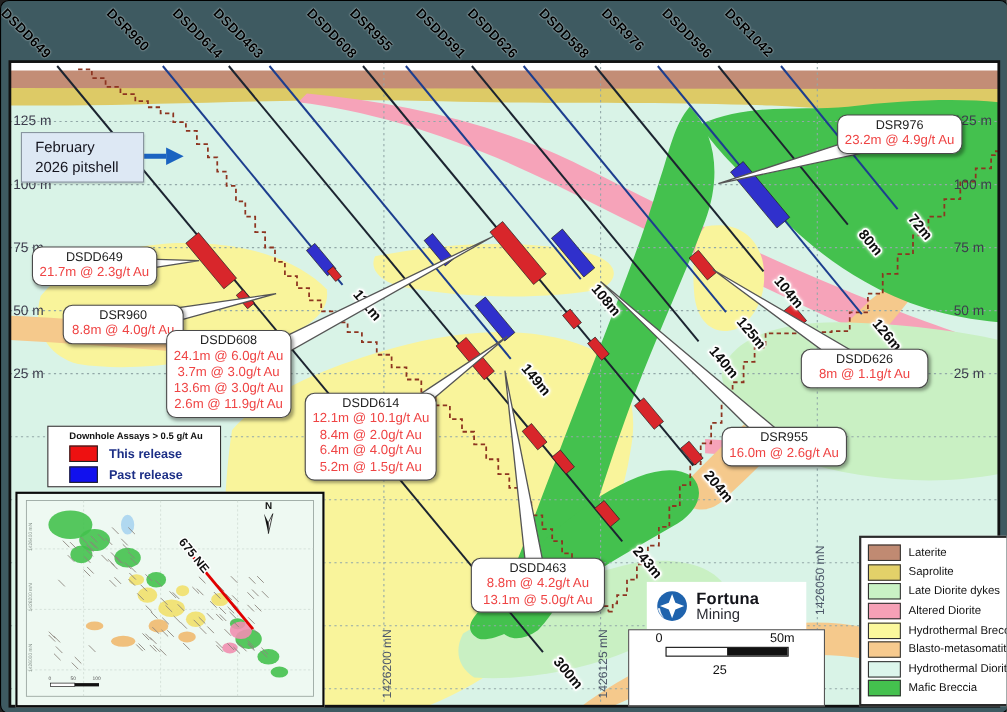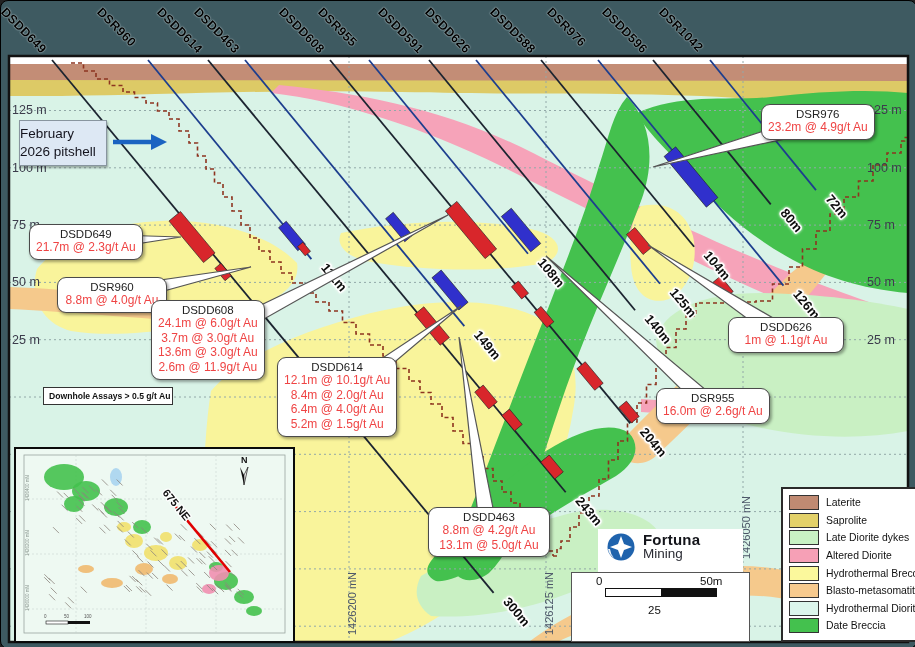--- a/index.html
+++ b/index.html
@@ -6,33 +6,33 @@
   #fig{position:relative;width:915px;height:647px;background:#3e5a61;border-radius:8px;overflow:hidden;border:1px solid #000;}
   #mainsvg{position:absolute;left:0;top:0;}
   .toplabel{position:absolute;font-weight:bold;font-size:12.5px;color:#000;white-space:nowrap;
     transform:rotate(45deg);transform-origin:0 0;letter-spacing:.3px;
     text-shadow:0 0 2px rgba(210,225,228,.7),0 0 1px rgba(210,225,228,.9);}
   .callout{position:absolute;background:#fff;border:1.6px solid #4a4a4a;border-radius:9px;
     padding:3px 6px 4px 6px;text-align:center;box-shadow:1.5px 2px 3px rgba(0,0,0,.35);}
   .callout .ct{font-size:11.5px;color:#222;}
   .callout .cl{font-size:12px;font-weight:normal;color:#ef4444;line-height:1.22;white-space:nowrap;}
   #febbox{position:absolute;background:#dde8f4;border:1.2px solid #88959f;box-shadow:1px 1.5px 2px rgba(0,0,0,.3);
-    padding:4px 0;font-size:13.5px;color:#14141e;line-height:1.35;}
+    padding:4px 12px;font-size:13.5px;color:#14141e;line-height:1.35;}
   .elab{position:absolute;font-size:12.5px;color:#3c3c4c;white-space:nowrap;}
   .mnlab{position:absolute;font-size:11px;color:#4c5668;white-space:nowrap;transform:rotate(-90deg);transform-origin:0 0;}
-  #assaylegend{position:absolute;background:#fff;border:1.6px solid #333;padding:3px 5px;}
+  #assaylegend{position:absolute;background:#fff;border:1.6px solid #333;padding:3px 19px;}
   #assaylegend .alt{font-size:8.6px;font-weight:bold;color:#111;white-space:nowrap;}
   .alrow{display:flex;align-items:center;margin-top:4px;}
   .alsw{width:24px;height:13px;margin-right:10px;border:.5px solid #222;}
   .alrow span{font-size:11.5px;font-weight:bold;color:#1c2f86;}
   #geolegend{position:absolute;background:#fff;border:2px solid #2a2a2a;padding:5px 6px;}
   .glrow{display:flex;align-items:center;height:17.6px;}
   .glsw{width:28px;height:13px;border:1px solid #333;margin-right:7px;flex:0 0 auto;}
   .glrow span{font-size:10.4px;color:#111;white-space:nowrap;}
-  #logobox{position:absolute;background:#fff;display:flex;padding:3px 8px;margin-left:10px;}
+  #logobox{position:absolute;background:#fff;display:flex;align-items:center;padding:3px 8px;}
   #logotext{margin-left:7px;line-height:1.0;}
   #logotext .l1{font-size:15px;font-weight:bold;color:#13141a;letter-spacing:.2px;}
   #logotext .l2{font-size:13.5px;color:#2a2b33;}
   #scalebox{position:absolute;background:#fff;border:1px solid #555;text-align:center;padding-top:2px;}
   #scalebox .ticks{position:relative;height:13px;font-size:11.5px;color:#111;}
   #scalebox .ticks b{position:absolute;font-weight:normal;}
   #sbar{position:relative;margin:0 auto;width:110px;height:7px;border:1px solid #111;background:#fff;}
   #sbar div{position:absolute;right:0;top:0;width:50%;height:100%;background:#111;}
   #scalebox .info{font-size:11px;color:#111;line-height:1.3;margin-top:2px;}
   #inset{position:absolute;border:2px solid #0a0a0a;background:#edf8f1;}
@@ -220,30 +220,40 @@
         <div class="ct">DSDD463</div>
         <div class="cl">8.8m @ 4.2g/t Au</div>
         <div class="cl">13.1m @ 5.0g/t Au</div>
       </div>
       <div class="callout" style="left: 760px; top: 103px; min-width: 98px;">
         <div class="ct">DSR976</div>
         <div class="cl">23.2m @ 4.9g/t Au</div>
       </div>
       <div class="callout" style="left: 727px; top: 316px; min-width: 102px;">
         <div class="ct">DSDD626</div>
-        <div class="cl">1m @ 1.1g/t Au</div>
+        <div class="cl">8m @ 1.1g/t Au</div>
       </div>
       <div class="callout" style="left: 655px; top: 387px; min-width: 98px;">
         <div class="ct">DSR955</div>
         <div class="cl">16.0m @ 2.6g/t Au</div>
       </div>
     </div>
 
   <div id="assaylegend" style="left:42px;top:386px;width:118px;">
     <div class="alt">Downhole Assays &gt; 0.5 g/t Au</div>
+    <div id="alrows">
+        <div class="alrow">
+          <div class="alsw" style="background: rgb(238, 17, 17);"></div>
+          <span>This release</span>
+        </div>
+        <div class="alrow">
+          <div class="alsw" style="background: rgb(17, 17, 238);"></div>
+          <span>Past release</span>
+        </div>
+      </div>
   </div>
 
   <div id="geolegend" style="left:780px;top:486px;width:126px;">
       <div class="glrow">
         <div class="glsw" style="background: rgb(192, 138, 114);"></div>
         <span>Laterite</span>
       </div>
       <div class="glrow">
         <div class="glsw" style="background: rgb(227, 209, 105);"></div>
         <span>Saprolite</span>
@@ -263,21 +273,21 @@
       <div class="glrow">
         <div class="glsw" style="background: rgb(247, 202, 142);"></div>
         <span>Blasto-metasomatite</span>
       </div>
       <div class="glrow">
         <div class="glsw" style="background: rgb(220, 246, 236);"></div>
         <span>Hydrothermal Diorite</span>
       </div>
       <div class="glrow">
         <div class="glsw" style="background: rgb(68, 193, 78);"></div>
-        <span>Date Breccia</span>
+        <span>Mafic Breccia</span>
       </div>
     </div>
 
   <div id="logobox" style="left:587px;top:528px;width:129px;height:38px;">
     <svg width="30" height="30" viewBox="0 0 30 30">
       <circle cx="15" cy="15" r="13.5" fill="#1f63ad"></circle>
       <path d="M15,4 L18,12 L26,15 L18,18 L15,26 L12,18 L4,15 L12,12 Z" fill="#fff"></path>
       <path d="M2,17 A13.5 13.5 0 0 0 8,26 A16 16 0 0 1 4,17 Z" fill="#fff" opacity=".9"></path>
     </svg>
     <div id="logotext">

